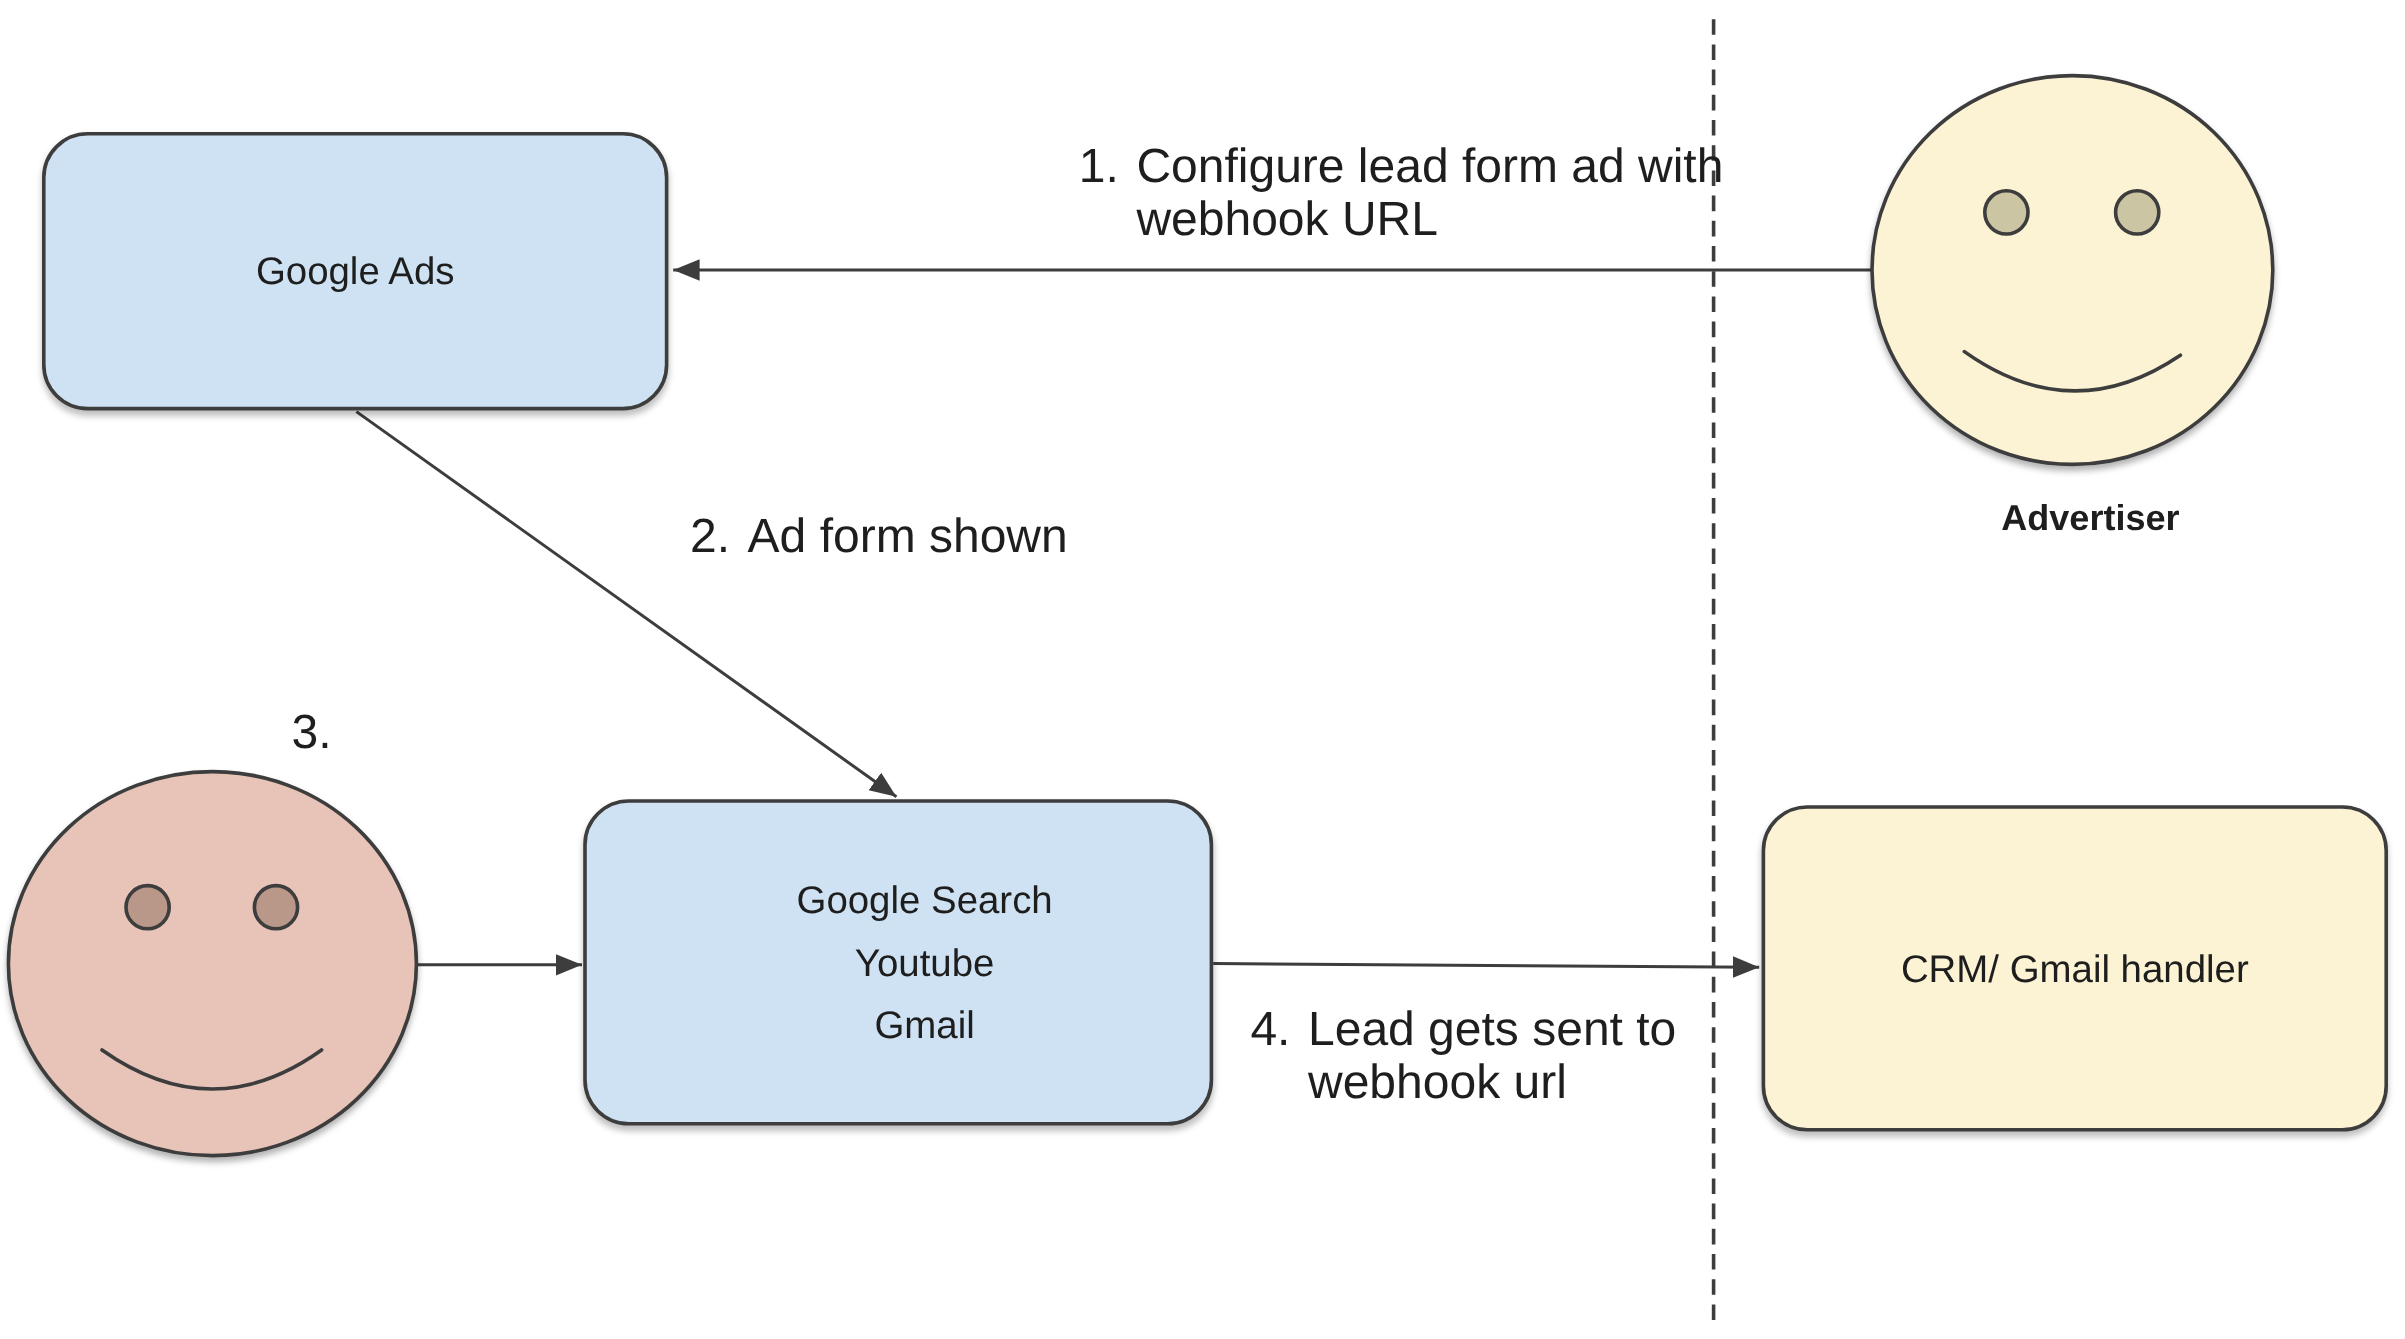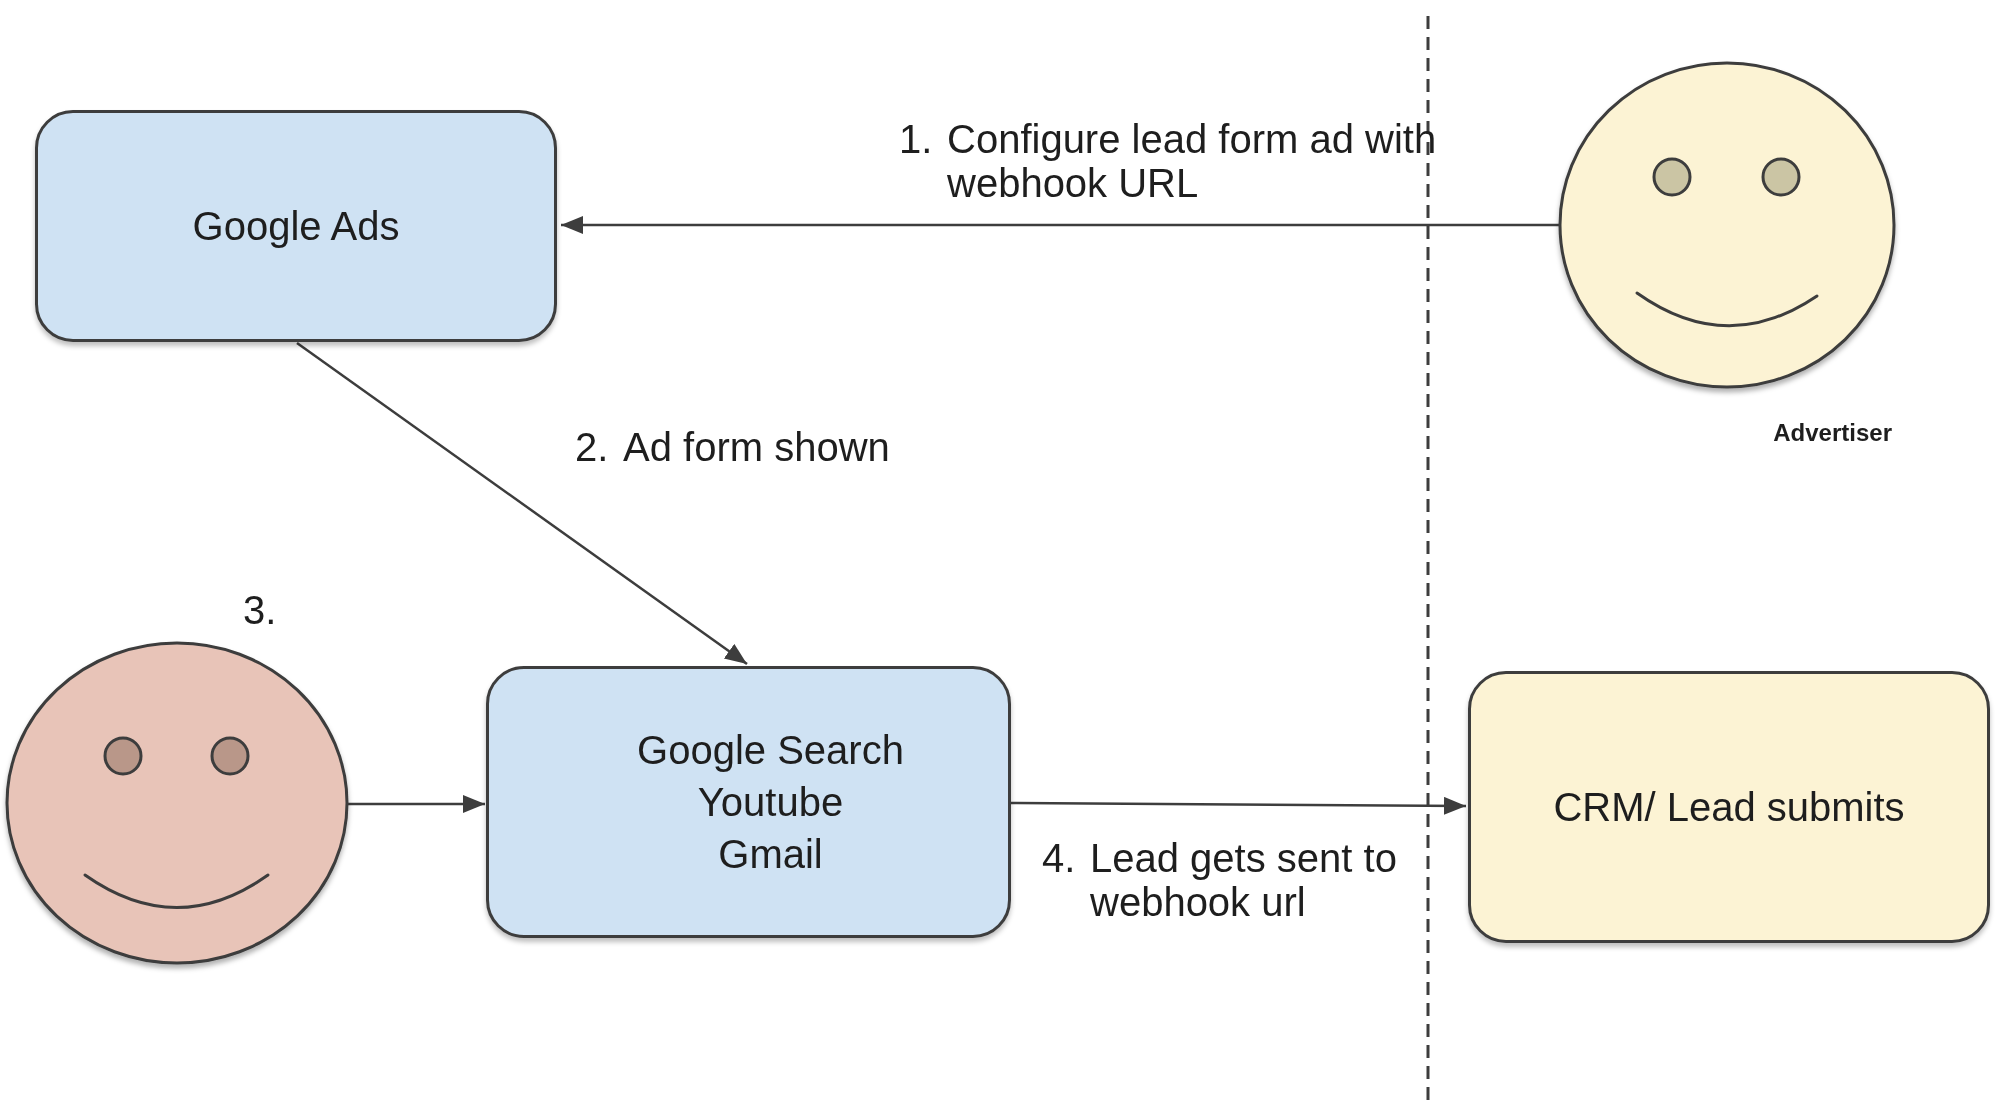--- a/index.html
+++ b/index.html
@@ -26,43 +26,43 @@
     position:absolute;left:0;top:0;width:100%;height:100%;
   }
   .node{
     position:absolute;
     background:var(--box-blue);
     border:3px solid var(--stroke);
     border-radius:38px;
     display:flex;flex-direction:column;
     align-items:center;justify-content:center;
     text-align:center;
-    font-size:40px;line-height:52px;
+    font-size:32px;line-height:52px;
     box-shadow:0 4px 5px rgba(0,0,0,0.25);
   }
   .node.yellow{background:var(--box-yellow);}
   #node-google-ads{left:35px;top:110px;width:522px;height:232px;}
   #node-google-surfaces{left:486px;top:666px;width:525px;height:272px;padding-left:44px;}
   #node-crm{left:1468px;top:671px;width:522px;height:272px;}
   .step-label{
     position:absolute;
     display:flex;
     font-size:40px;line-height:44px;
     white-space:nowrap;
   }
   .step-label .num{width:48px;flex:0 0 48px;}
   #step-1{left:899px;top:117px;}
   #step-2{left:575px;top:425px;}
   #step-3{left:243px;top:588px;}
   #step-4{left:1042px;top:836px;}
   .actor-label{
     position:absolute;
     width:300px;
-    text-align:right;
-    font-size:24px;line-height:48px;
+    text-align:center;
+    font-size:30px;line-height:48px;
     font-weight:bold;
   }
   #advertiser-label{left:1592px;top:409px;}
   #user-label{left:27px;top:989px;}
 </style>
 </head>
 <body>
 
 <div id="canvas">
 
@@ -105,21 +105,21 @@
     <div>Google Ads</div>
   </div>
 
   <div class="node" id="node-google-surfaces">
     <div>Google Search</div>
     <div>Youtube</div>
     <div>Gmail</div>
   </div>
 
   <div class="node yellow" id="node-crm">
-    <div>CRM/ Lead submits</div>
+    <div>CRM/ Gmail handler</div>
   </div>
 
   <div class="step-label" id="step-1">
     <span class="num">1.</span>
     <span class="lines">
       <div>Configure lead form ad with</div>
       <div>webhook URL</div>
     </span>
   </div>
 

